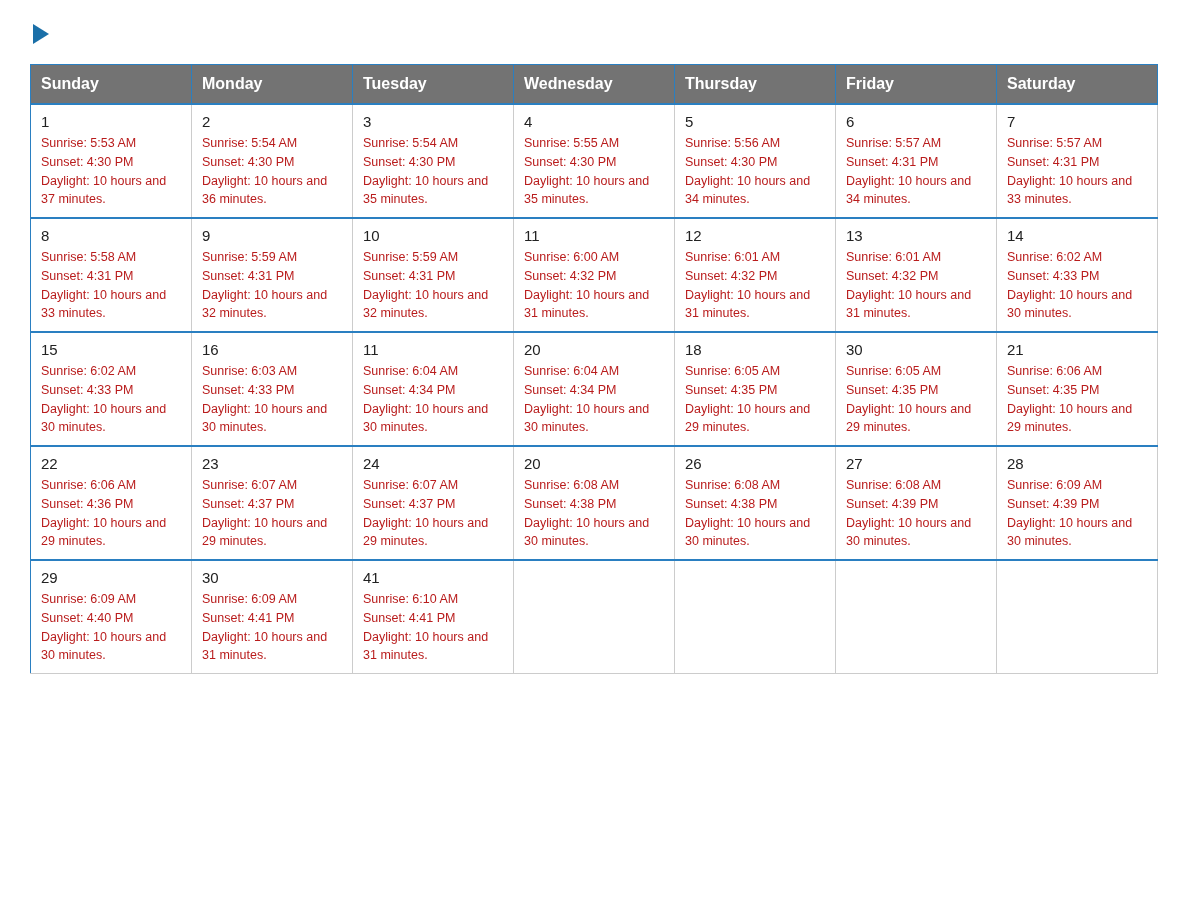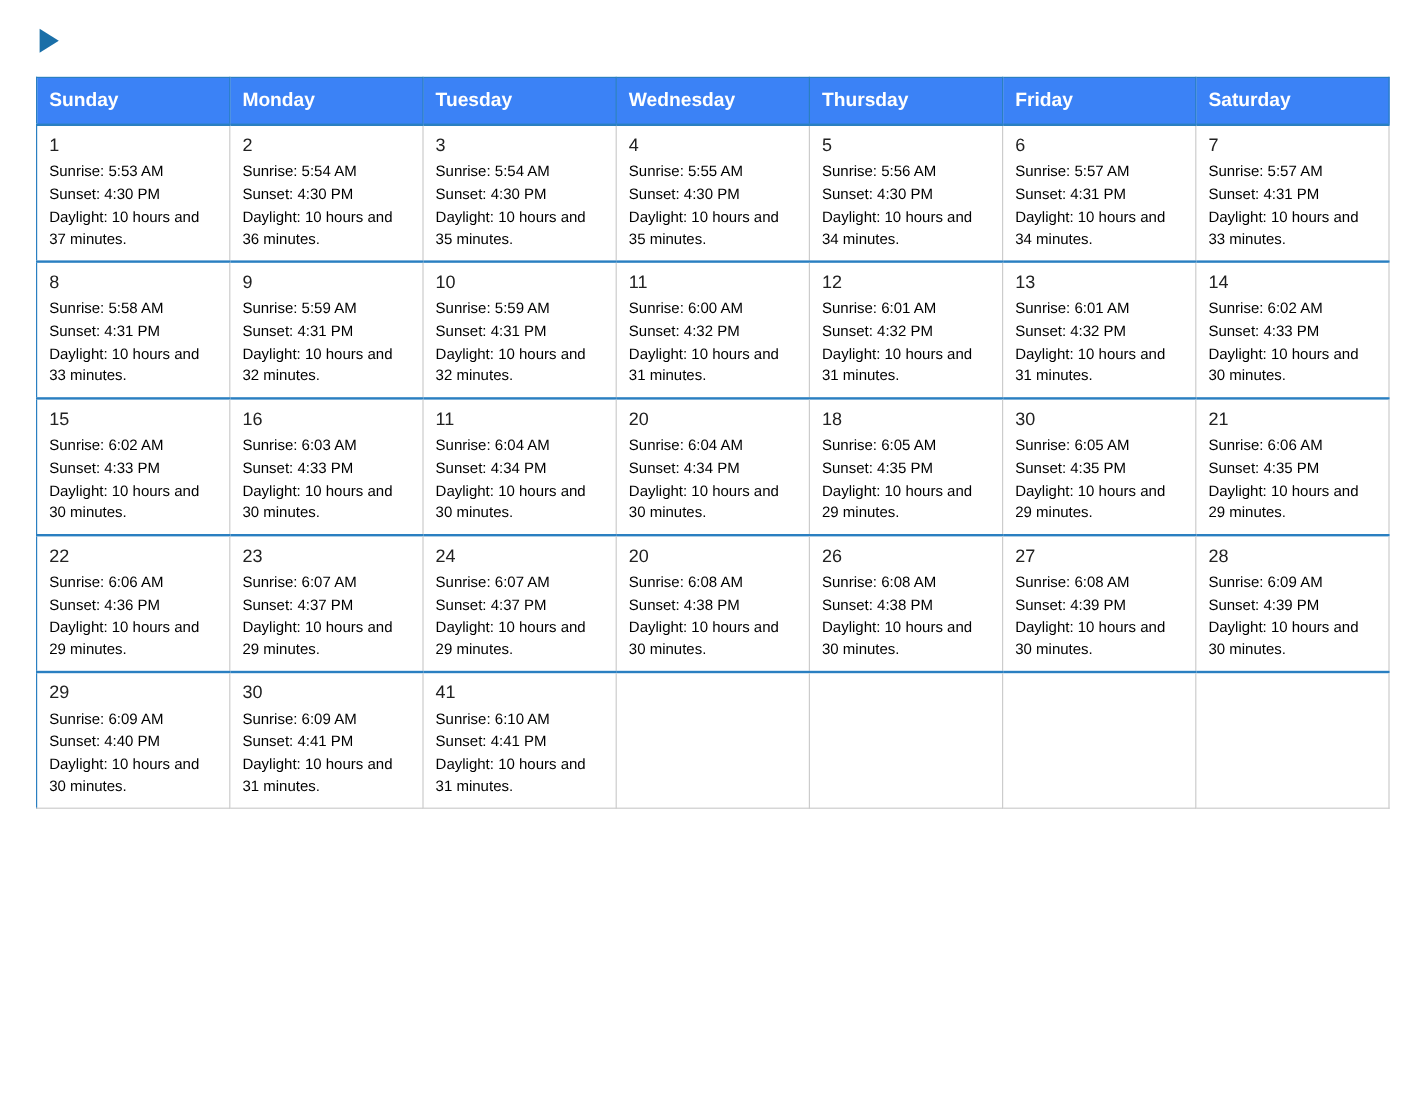--- a/index.html
+++ b/index.html
@@ -57,21 +57,21 @@
     .location {
       font-size: 22px;
       color: #444;
       font-family: Georgia, serif;
     }
     table {
       width: 100%;
       border-collapse: collapse;
     }
     thead tr {
-      background-color: #3b82f6;
+      background-color: #737373;
     }
     thead th {
       color: #fff;
       font-size: 16px;
       font-weight: bold;
       padding: 10px 10px;
       text-align: left;
       border: 1px solid #2a7fc1;
     }
     tbody tr {
@@ -87,21 +87,21 @@
     }
     .day-num {
       font-size: 15px;
       font-weight: normal;
       margin-bottom: 4px;
       display: block;
     }
     .day-info {
       font-size: 12.5px;
       line-height: 1.5;
-      color: #000000;
+      color: #b91c1c;
     }
     tbody tr td:first-child {
       border-left: 1px solid #2a7fc1;
     }
     tbody tr:first-child td {
       border-top: 2px solid #2a7fc1;
     }
     .week-separator td {
       border-top: 2px solid #2a7fc1 !important;
     }

